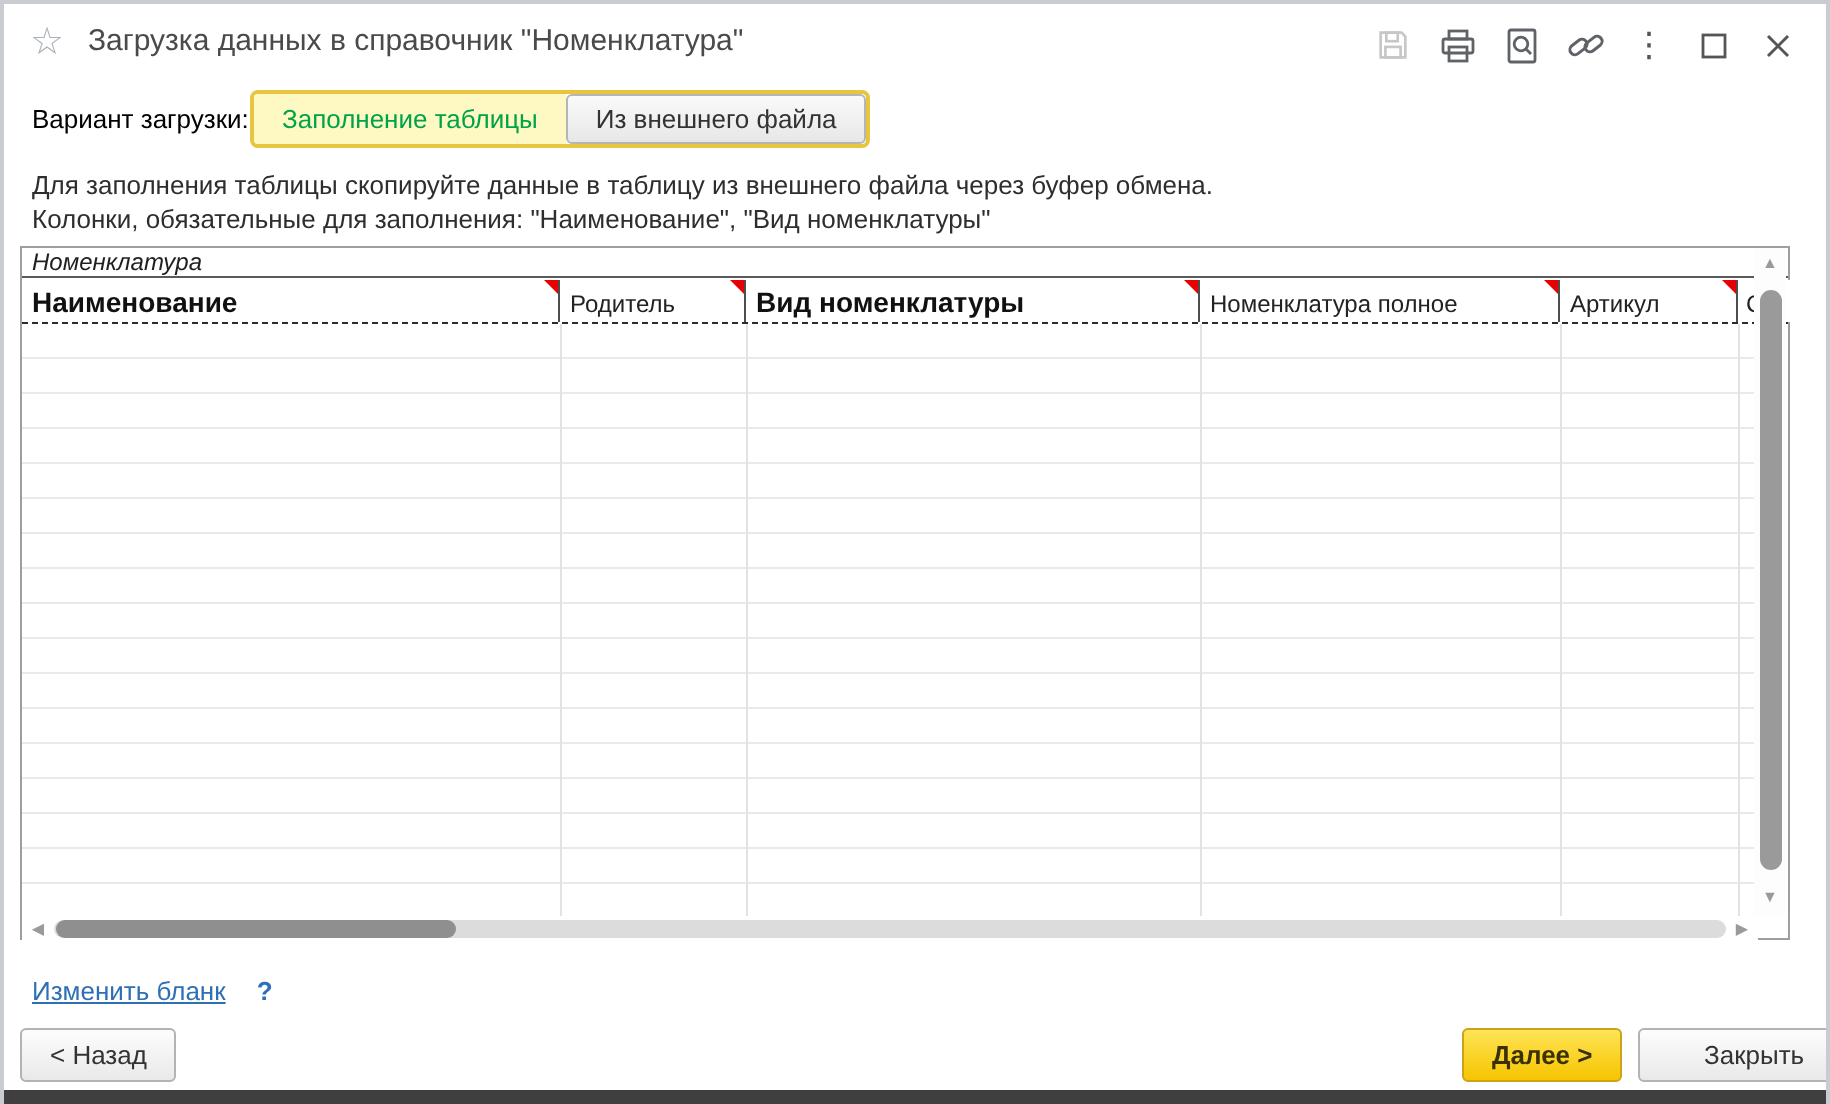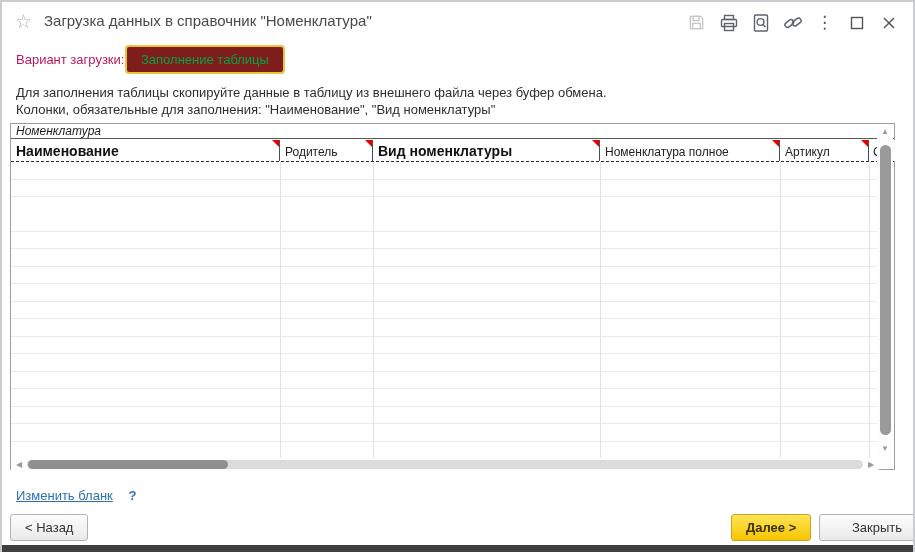--- a/index.html
+++ b/index.html
@@ -9,25 +9,25 @@
            border:2px solid #c9cdd1; border-bottom:none; overflow:hidden; }
 
   
   .titlebar{ position:absolute; left:0; top:0; width:100%; height:40px; background:#fff; }
   .star{ position:absolute; left:13px; top:8px; font-size:19px; color:#a9b0b8; cursor:pointer; }
   .title{ position:absolute; left:42px; top:10px; font-size:15px; color:#4a4a4a; white-space:nowrap; }
   .tb-icons{ position:absolute; right:14px; top:10px; display:flex; align-items:center; gap:11px; }
   .tb-btn{ width:21px; height:21px; display:flex; align-items:center; justify-content:center; cursor:pointer; }
 
   
-  .variant-label{ position:absolute; left:14px; top:50px; font-size:13px; color:#be185d; }
+  .variant-label{ position:absolute; left:14px; top:50px; font-size:13px; color:#000000; }
   .seg-group{ position:absolute; left:123px; top:43px; height:29px; display:flex;
               border:2px solid #e8c53e; border-radius:4px; background:#fff; overflow:hidden; }
   .seg{ display:flex; align-items:center; padding:0 14px; font-size:13px; cursor:pointer; white-space:nowrap; }
-  .seg.sel{ background:#7f1d1d; color:#00a34a; }
+  .seg.sel{ background:#fef9c3; color:#00a34a; }
   .seg.unsel{ background:linear-gradient(#fafafa,#e7e7e7); color:#333;
               border:1px solid #b5b5b5; border-radius:3px; }
 
   
   .instr{ position:absolute; left:14px; font-size:13px; color:#2e2e2e; white-space:nowrap; }
   .instr.l1{ top:83px; } .instr.l2{ top:100px; }
 
   
   .grid{ position:absolute; left:8px; top:121px; width:885px; height:347px;
          border:1px solid #9e9e9e; background:#fff; }
@@ -125,20 +125,21 @@
           <line x1="4" y1="4" x2="14" y2="14"></line>
             <line x1="14" y1="4" x2="4" y2="14"></line>
         </svg>
       </span>
     </div>
   </div>
 
   <span class="variant-label">Вариант загрузки:</span>
   <div class="seg-group">
     <div class="seg sel">Заполнение таблицы</div>
+    <div class="seg unsel">Из внешнего файла</div>
   </div>
 
   <div class="instr l1">Для заполнения таблицы скопируйте данные в таблицу из внешнего файла через буфер обмена.</div>
   <div class="instr l2">Колонки, обязательные для заполнения: "Наименование", "Вид номенклатуры"</div>
 
   <div class="grid">
     <div class="grid-caption">Номенклатура</div>
 
     <div class="hdr-row">
       <div class="hcell req" style="left:0;width:269px;">

